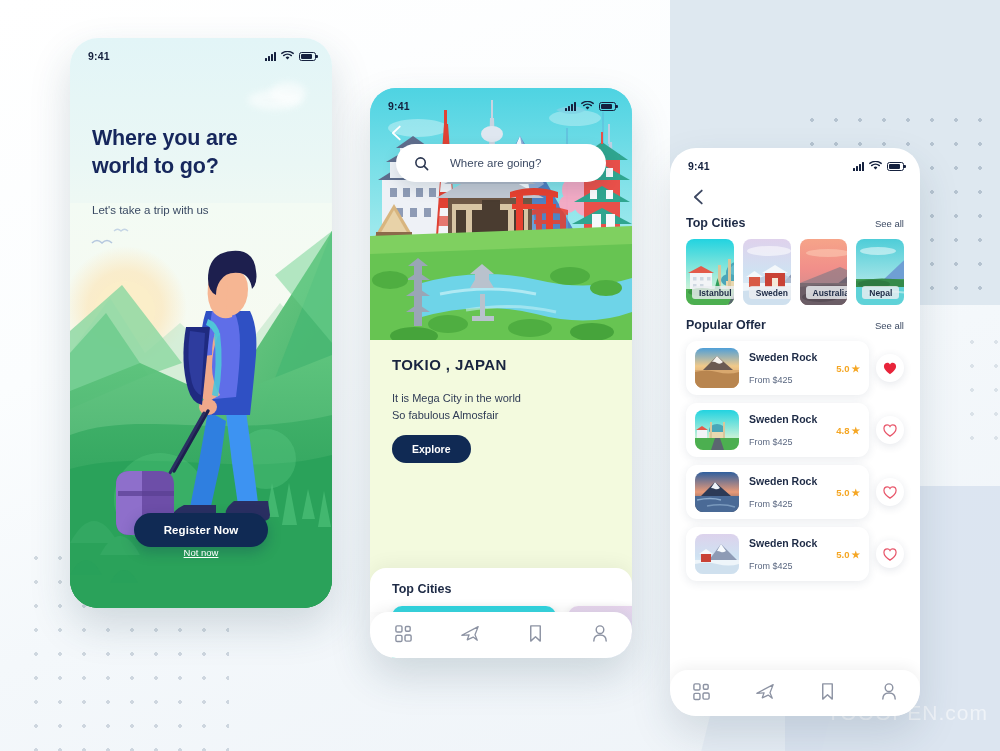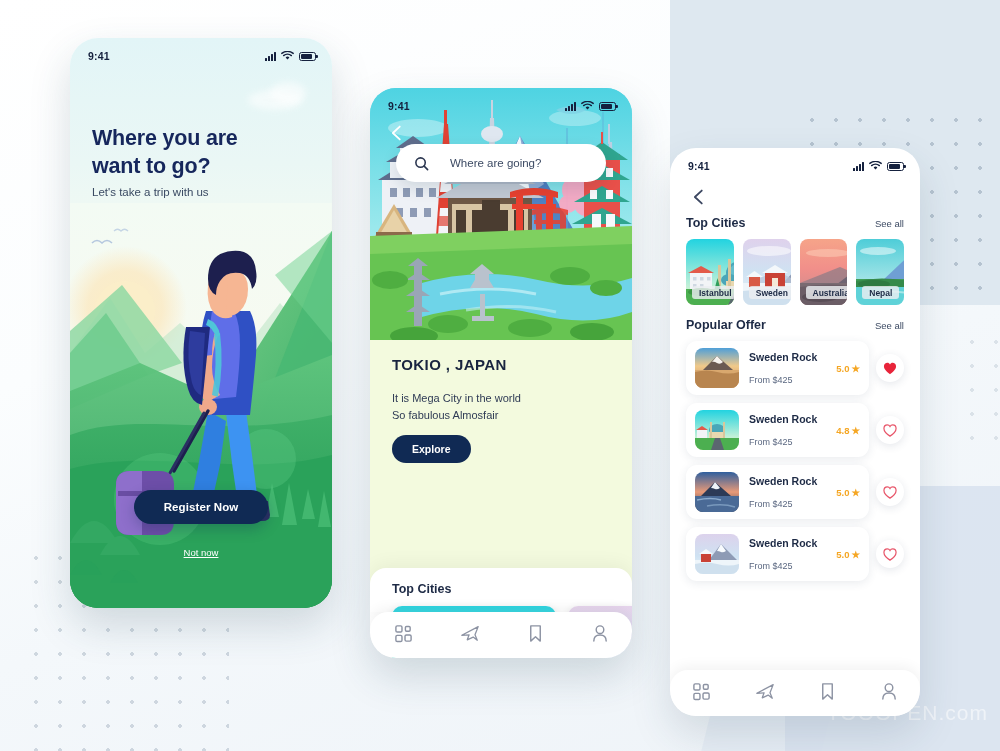--- a/index.html
+++ b/index.html
@@ -75,29 +75,29 @@
   .batt span { display:block; height:100%; width:88%; background:#15213e; border-radius:1px; }
 
   
   .p1-bg { position: absolute; inset: 0;
     background: linear-gradient(180deg,#e2f5f7 0%, #eaf7f5 22%, #f6fbf2 42%, #fdfcf0 52%); }
   .p1-cloud { position:absolute; border-radius:50%; background:#ffffff; opacity:.55; filter: blur(3px); }
   .p1-hero { position: absolute; left: 0; right: 0; bottom: 0; top: 165px; overflow: hidden; }
   .p1-text { position: absolute; left: 22px; top: 86px; z-index: 10; }
   .p1-title { font-size: 21.5px; line-height: 1.32; font-weight: bold;
     color: #16275c; letter-spacing: -.2px; }
-  .p1-sub { margin-top: 5px; font-size: 11.5px; color: #3a4a63; }
+  .p1-sub { margin-top: 23px; font-size: 11.5px; color: #3a4a63; }
   .p1-cta { position: absolute; left: 0; right: 0; bottom: 50px; text-align: center; z-index: 20; }
   .btn-register {
     display: inline-block; background: #102a54; color: #fff;
     font-size: 11.5px; font-weight: bold; padding: 11px 30px; border-radius: 22px;
     border: none; cursor: pointer; letter-spacing: .1px;
     box-shadow: 0 5px 14px rgba(16,42,84,.28);
   }
-  .link-notnow { display: block; margin-top: 23px; font-size: 9.5px; color: #ffffff;
+  .link-notnow { display: block; margin-top: 0; font-size: 9.5px; color: #ffffff;
     text-decoration: underline; cursor: pointer; }
 
   
   .p2-illus { position: absolute; left:0; right:0; top:0; height: 252px; overflow:hidden;
     background: linear-gradient(180deg,#5fd8e3 0%,#8fe6e9 42%,#bdeef0 68%,#7fd17e 72%,#6cc96a 100%); }
   .p2-topbar { position: absolute; top: 30px; left: 0; right: 0; z-index: 25; }
   .back-arrow { width: 22px; height: 22px; cursor: pointer; }
   .p2-back { position: absolute; left: 16px; top: 4px; }
   .searchbar {
     position: absolute; left: 26px; right: 26px; top: 26px;
@@ -305,21 +305,21 @@
       </svg>
       <span class="batt">
           <span></span>
         </span>
     </span>
   </div>
 
   <div class="p1-text">
     <div class="p1-title">
       <div>Where you are</div>
-      <div>want to go?</div>
+      <div>world to go?</div>
     </div>
     <div class="p1-sub">Let's take a trip with us</div>
   </div>
 
   <div class="p1-cta">
     <button class="btn-register">Register Now</button>
     <a class="link-notnow">Not now</a>
   </div>
 </div>
 

